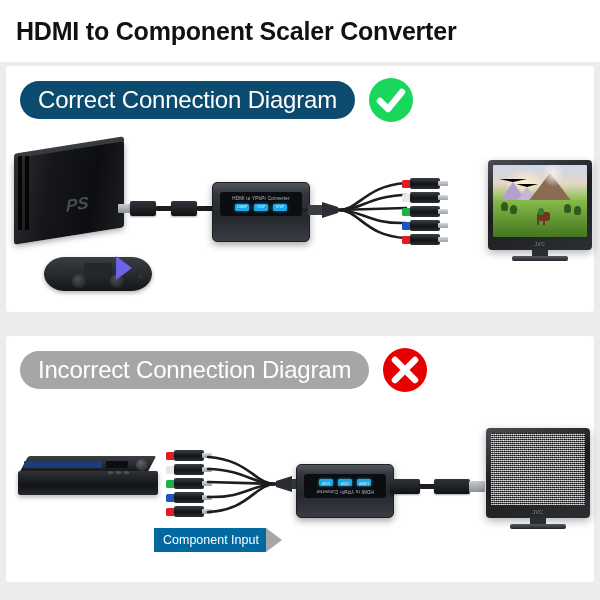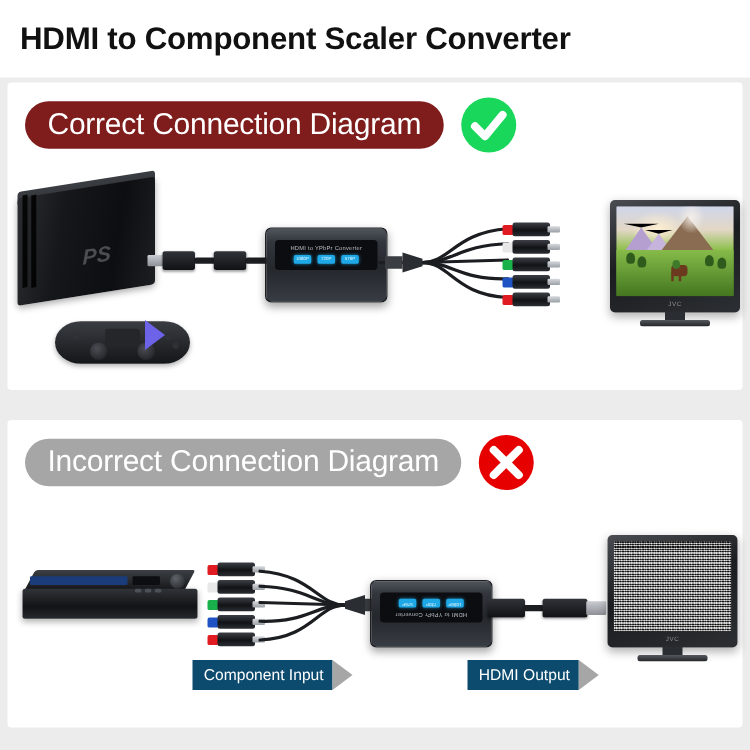--- a/index.html
+++ b/index.html
@@ -33,21 +33,21 @@
   #panel-incorrect{top:336px;height:246px;}
 
   
   .badge-row{position:absolute;left:14px;top:12px;display:flex;align-items:center;}
   .pill{
     display:inline-flex;align-items:center;justify-content:center;
     height:38px;padding:0 18px;border-radius:19px;
     color:#ffffff;font-size:24px;font-weight:400;white-space:nowrap;
     letter-spacing:-0.2px;
   }
-  .pill.purple{background:#7f1d1d;}
+  .pill.purple{background:#0c4a6e;}
   .pill.gray{background:#a6a6a6;}
 
   .mark{
     width:44px;height:44px;border-radius:50%;
     margin-left:14px;position:relative;flex:none;
   }
   .mark.green{background:#18d75b;}
   .mark.red{background:#e60000;}
   .mark svg{position:absolute;left:0;top:0;}
 
@@ -203,21 +203,21 @@
 
   
   .arrow-label{position:absolute;height:24px;display:flex;align-items:stretch;}
   .arrow-body{
     display:flex;align-items:center;padding:0 7px 0 9px;
     color:#ffffff;font-size:12.5px;white-space:nowrap;line-height:1;
   }
   .arrow-head{width:0;height:0;border-top:12px solid transparent;border-bottom:12px solid transparent;}
   .arrow-label.purple .arrow-body{background:#6c63e8;}
   .arrow-label.purple .arrow-head{border-left:16px solid #6c63e8;}
-  .arrow-label.gray .arrow-body{background:#0c4a6e;}
+  .arrow-label.gray .arrow-body{background:#0369a1;}
   .arrow-label.gray .arrow-head{border-left:16px solid #a6a6a6;}
 </style>
 </head>
 <body>
 
 <div class="page">
 
   <div class="title-bar">
     <div class="title-text">HDMI to Component Scaler Converter</div>
   </div>
@@ -435,19 +435,15 @@
         <div class="tv-brand">JVC</div>
       </div>
       <div class="tv-neck" style="bottom:-7px;width:16px;height:8px;"></div>
       <div class="tv-base" style="bottom:-11px;width:56px;height:5px;"></div>
     </div>
 
     <div class="arrow-label gray" style="left:148px;top:192px;">
       <div class="arrow-body">Component Input</div>
       <div class="arrow-head"></div>
     </div>
-    <div class="arrow-label gray" style="left:368px;top:192px;">
-      <div class="arrow-body">HDMI Output</div>
-      <div class="arrow-head"></div>
-    </div>
   </div>
 
 </div>
 
 </body></html>

